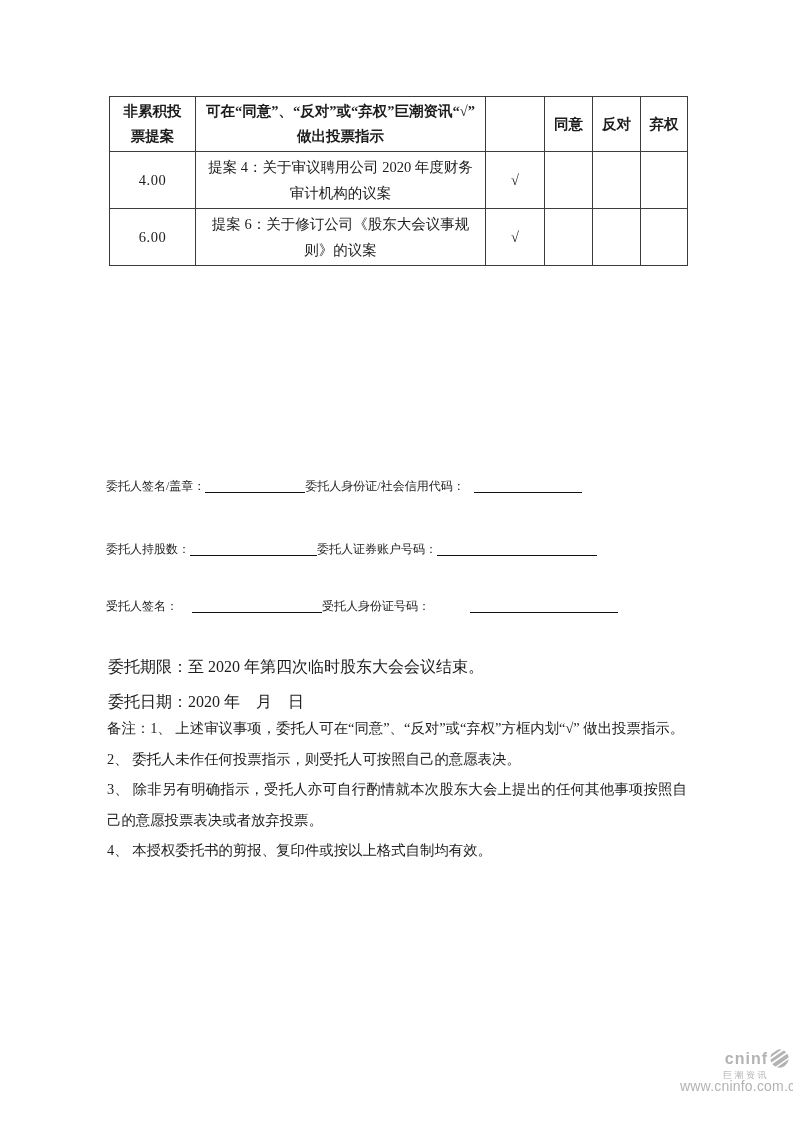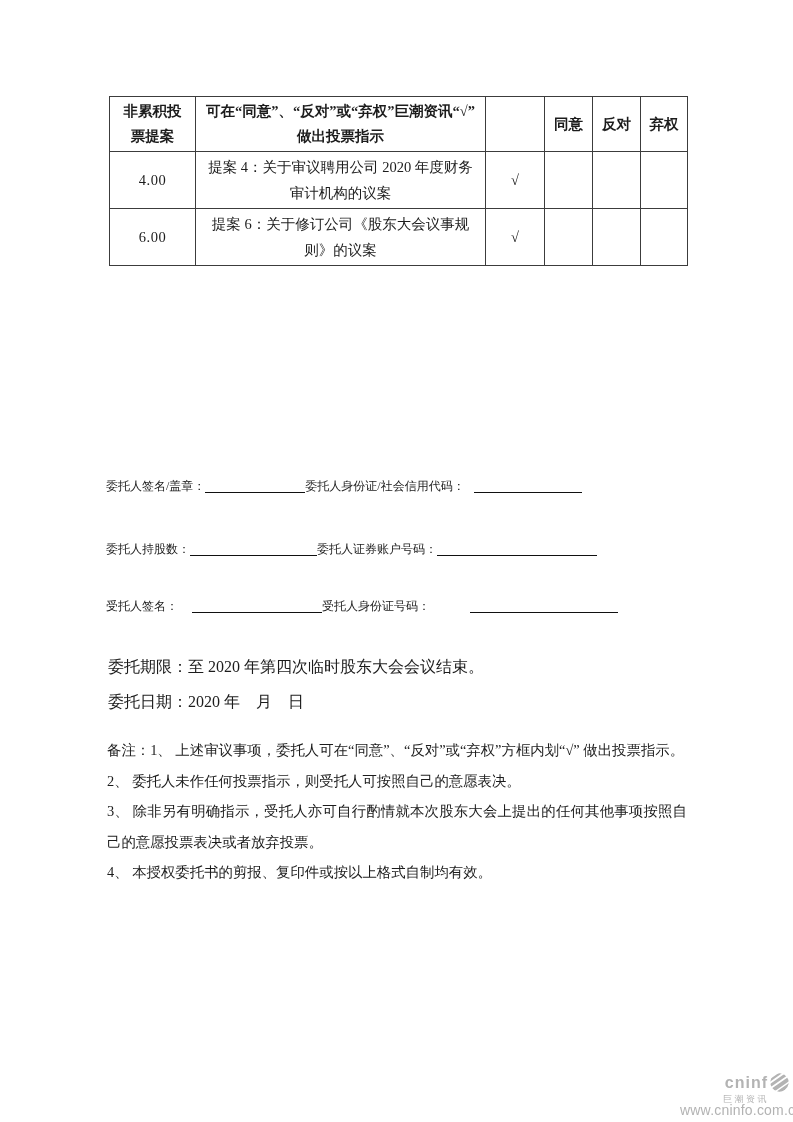--- a/index.html
+++ b/index.html
@@ -39,25 +39,25 @@
     display:inline-block;
     border-bottom:1.3px solid #111;
     height:15px;
     position:relative; top:3px;
   }
 
   
   .term { position:absolute; left:108px; margin:0; font-size:16px; line-height:22px; white-space:pre-wrap; }
 
   
-  .notes { position:absolute; left:107px; top:735px; width:580px; }
+  .notes { position:absolute; left:107px; top:713px; width:580px; }
   .notes p { margin:0; font-size:14.4px; line-height:30.5px; text-align:justify; }
 
   
-  .logo { position:absolute; right:3px; top:1072px; width:110px; text-align:right;
+  .logo { position:absolute; right:3px; top:1048px; width:110px; text-align:right;
           font-family:"Liberation Sans","DejaVu Sans",sans-serif; color:#b3b3b3; }
   .logo-top { display:flex; justify-content:flex-end; align-items:center; gap:1px; }
   .logo-brand { font-size:16px; font-weight:bold; letter-spacing:1px; line-height:16px; }
   .logo-cn  { font-size:9px; letter-spacing:2.5px; margin-right:21px; line-height:10px; margin-top:1px; }
   .logo-url { font-size:14px; letter-spacing:0.2px; line-height:11px; margin-top:1px; }
 </style>
 </head>
 <body>
 
 <div class="page">

